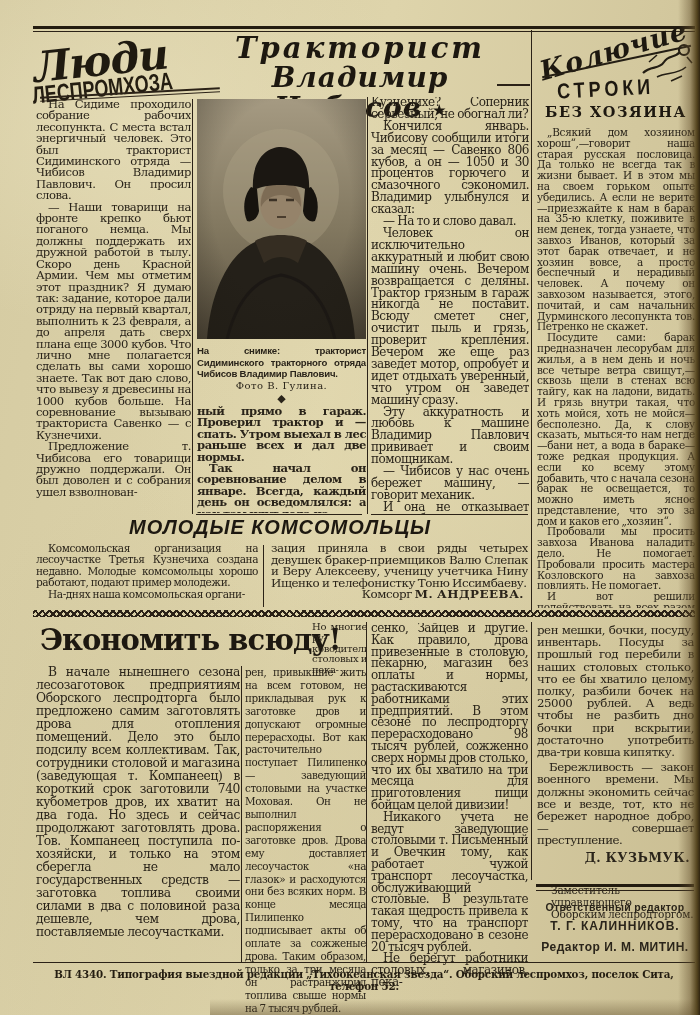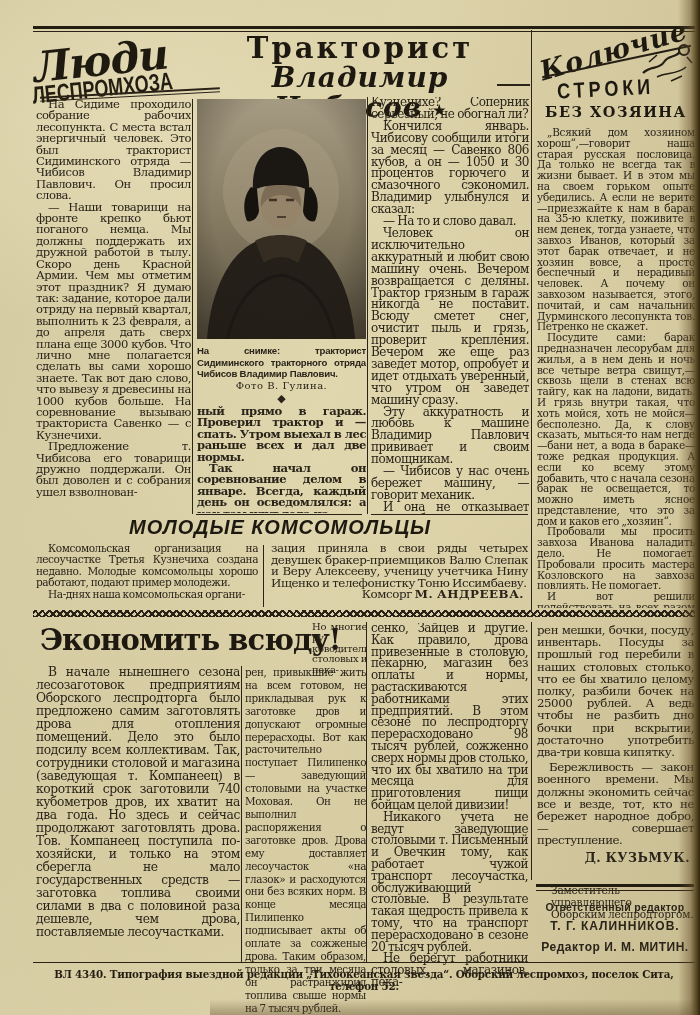--- a/index.html
+++ b/index.html
@@ -18,21 +18,21 @@
   .hr{height:1px;} .vr{width:1px;}
   .top-thick{position:absolute;left:33px;top:26px;width:662px;height:3px;background:#231c10;}
   .top-thin{position:absolute;left:33px;top:31px;width:662px;height:1px;background:#2b2217;}
   
   .logo{position:absolute;left:34px;top:38px;width:196px;transform:rotate(-6deg);}
   .logo-script{font-style:italic;font-weight:bold;font-size:42px;line-height:40px;letter-spacing:-1px;color:#1f1a10;}
   .logo-caps{font-family:"Liberation Sans",sans-serif;font-weight:bold;font-size:18px;letter-spacing:0px;
     display:inline-block;transform:scaleY(1.35) translateY(-2px);margin-left:-4px;color:#241d11;}
   .logo-under{position:absolute;left:40px;top:92px;width:180px;border-top:2px solid #2b2217;border-bottom:1px solid #2b2217;height:2px;transform:rotate(-3deg);}
   .headline{position:absolute;left:196px;top:33px;width:328px;text-align:center;color:#1d1810;}
-  .hl1{font-size:29px;line-height:30px;font-weight:bold;letter-spacing:3px;}
+  .hl1{font-size:29px;line-height:30px;font-weight:bold;font-style:italic;letter-spacing:3px;}
   .hl2{font-size:28px;line-height:30px;font-weight:bold;font-style:italic;letter-spacing:1px;}
   .star{font-size:14px;font-style:normal;letter-spacing:0;vertical-align:2px;}
   .star-rule{position:absolute;left:497px;top:84px;width:33px;height:2px;background:#2b2217;}
   .satire{position:absolute;left:537px;top:33px;width:158px;height:74px;}
   .satire-script{position:absolute;left:0px;top:2px;font-style:italic;font-weight:bold;font-size:27px;color:#1d1810;
     transform:rotate(-16deg);letter-spacing:1px;}
   .satire-script::after{content:"";display:block;border-bottom:2px solid #241e14;transform:rotate(4deg);margin-top:-5px;}
   .satire-caps{position:absolute;left:20px;top:46px;font-family:"Liberation Sans",sans-serif;font-weight:bold;
     font-size:18px;letter-spacing:4px;color:#1d1810;transform:rotate(-3deg) scaleY(1.2);}
   .doodle{position:absolute;right:-2px;top:4px;}

